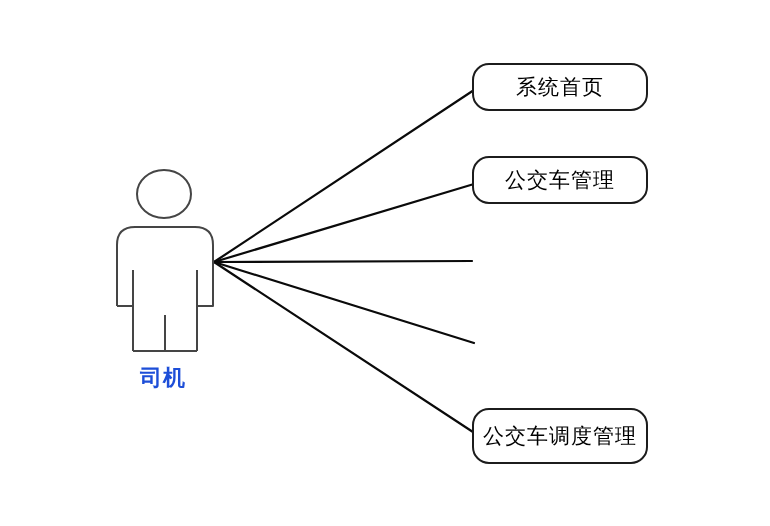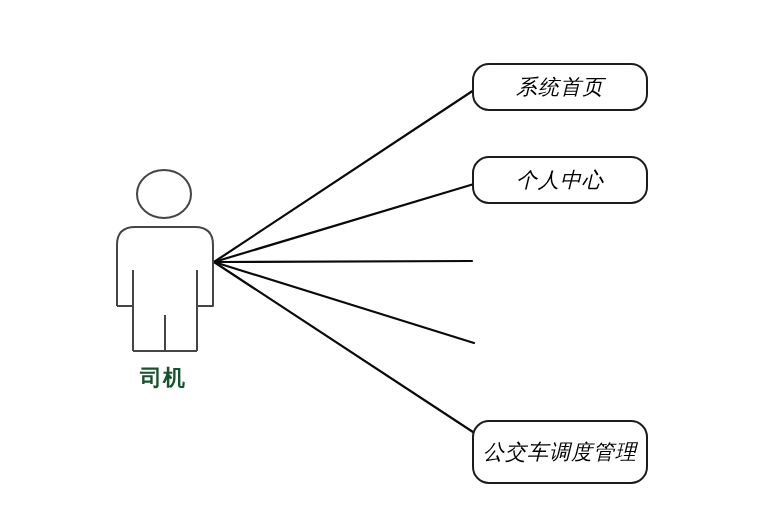--- a/index.html
+++ b/index.html
@@ -31,37 +31,36 @@
     border: 2px solid #1c1c1c;
     border-radius: 17px;
     background: #ffffff;
     display: flex;
     align-items: center;
     justify-content: center;
     font-size: 21px;
     letter-spacing: 1px;
     color: #000000;
     white-space: nowrap;
-    font-style: italic;
   }
   #usecase-1 { top: 63px;  }
   #usecase-2 { top: 156px; }
   #usecase-3 { top: 237px; height: 49px; }
   #usecase-4 { top: 320px; height: 50px; }
-  #usecase-5 { top: 420px; height: 64px; }
+  #usecase-5 { top: 408px; height: 56px; }
   .actor-label {
     position: absolute;
     left: 88px;
     top: 363px;
     width: 150px;
     text-align: center;
     font-family: "Liberation Sans", "DejaVu Sans", sans-serif;
     font-weight: bold;
     font-size: 22px;
-    color: #14532d;
+    color: #1d4ed8;
     letter-spacing: 1px;
   }
 </style>
 </head>
 <body>
 
 <div id="canvas">
 
   <svg id="diagram-svg" viewBox="0 0 770 526" xmlns="http://www.w3.org/2000/svg">
 
@@ -82,21 +81,21 @@
         M197,270 L197,351
         M133,351 L197,351
         M165,315 L165,351"></path>
     </g>
   </svg>
 
   <div class="usecase-node" id="usecase-1">
     <span>系统首页</span>
   </div>
   <div class="usecase-node" id="usecase-2">
-    <span>个人中心</span>
+    <span>公交车管理</span>
   </div>
   <div class="usecase-node" id="usecase-5">
     <span>公交车调度管理</span>
   </div>
 
   <div class="actor-label">司机</div>
 
 </div>
 
 </body></html>

